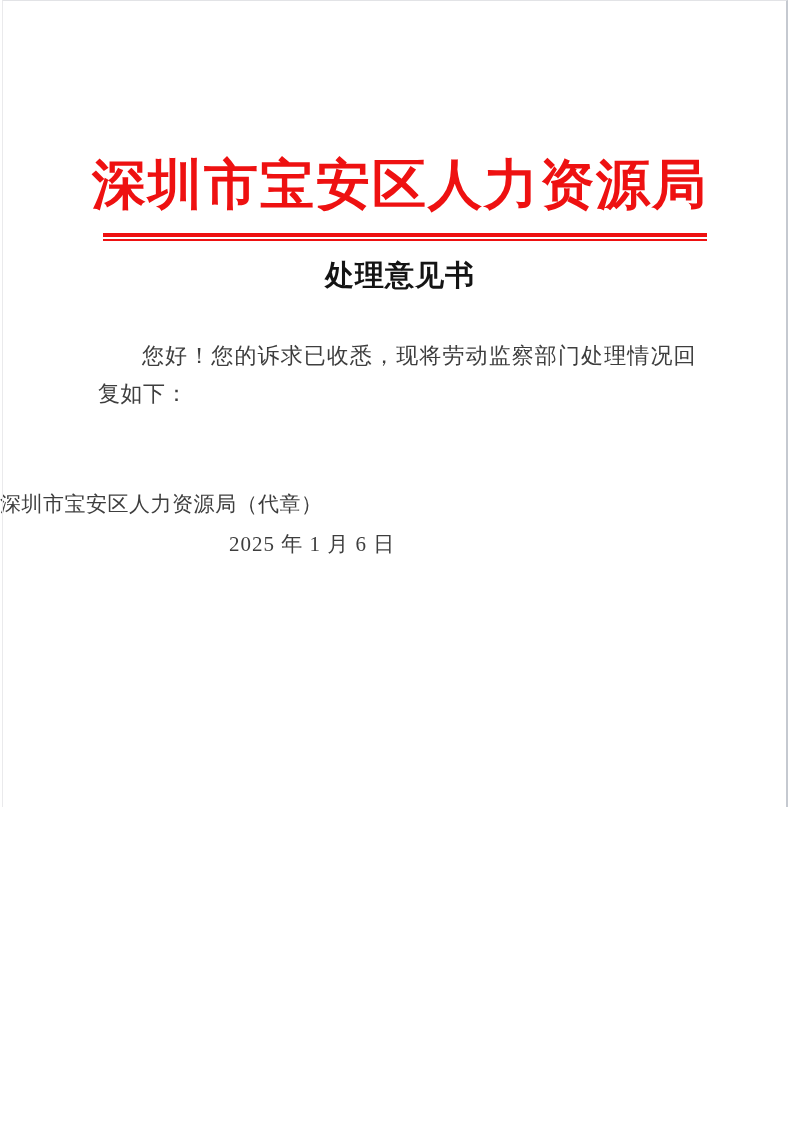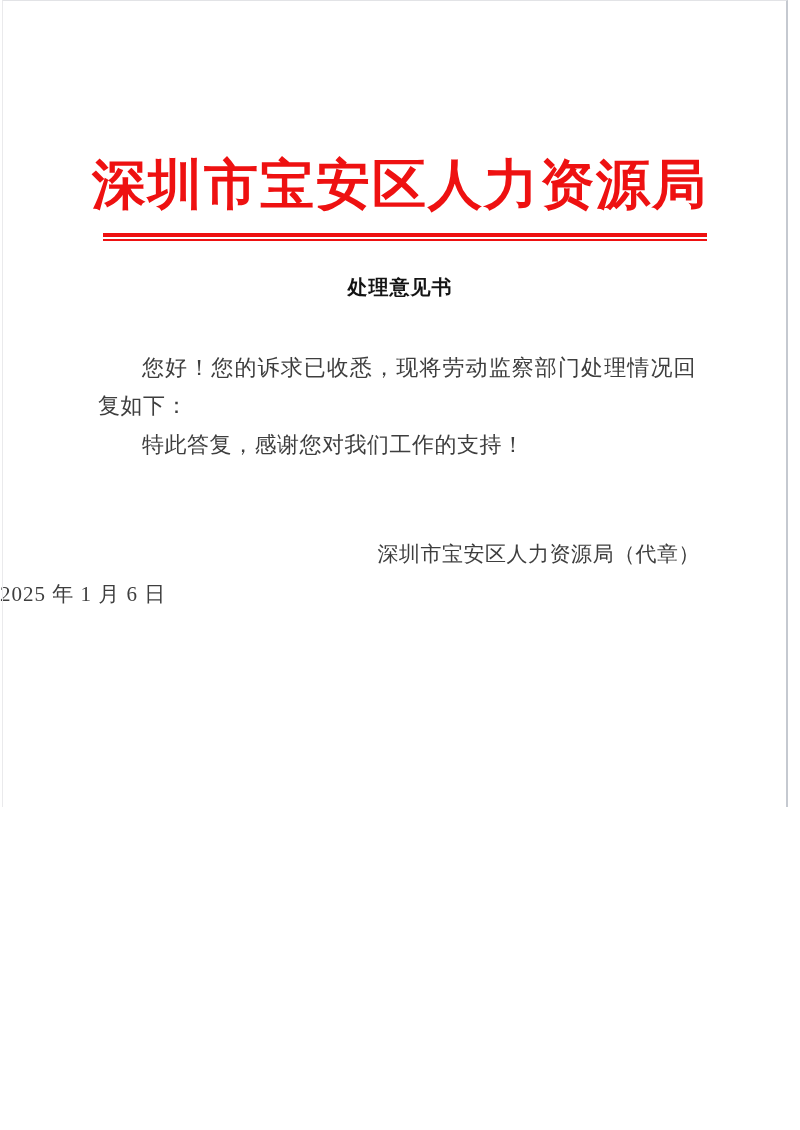--- a/index.html
+++ b/index.html
@@ -42,23 +42,23 @@
     height: 8px;
     background: linear-gradient(
       to bottom,
       #ee1111 0px, #ee1111 4.5px,
       #ffffff 4.5px, #ffffff 6px,
       #ee1111 6px, #ee1111 8px
     );
   }
 
   .doc-title {
-    margin-top: 26px;
+    margin-top: 14px;
     text-align: center;
-    font-size: 20px;
+    font-size: 29px;
     line-height: 40px;
     font-weight: 700;
     letter-spacing: 1px;
     color: #141414;
   }
 
   .body-text {
     margin: 42px 104px 0 98px;
     font-size: 22px;
     line-height: 38.4px;
@@ -67,22 +67,22 @@
     text-align: justify;
   }
   .body-text p.indent { text-indent: 2em; font-family: Liberation Serif, serif; }
 
   .sign-block {
     margin-top: 70px;
     font-size: 21px;
     line-height: 40px;
     color: #3e3e3e;
   }
-  .signature { text-align: right; margin-right: 100px; letter-spacing: 0.5px; }
-  .date-line { text-align: left; margin-right: 176px; letter-spacing: 1px; }
+  .signature { margin-right: 100px; letter-spacing: 0.5px; }
+  .date-line { text-align: center; margin-right: 176px; letter-spacing: 1px; }
 
   .stamp {
     position: absolute;
     left: 479px;
     top: 836px;
     width: 164px;
     height: 164px;
     mix-blend-mode: multiply;
     opacity: 0.92;
     z-index: 3;
@@ -96,21 +96,20 @@
   <div class="frame"></div>
 
   <h1 class="letterhead">深圳市宝安区人力资源局</h1>
 
   <div class="red-rule"></div>
 
   <h2 class="doc-title">处理意见书</h2>
 
   <div class="body-text">
     <p class="indent">您好！您的诉求已收悉，现将劳动监察部门处理情况回复如下：</p>
-    <p class="indent">特此答复，感谢您对我们工作的支持！</p>
   </div>
 
   <div class="sign-block">
     <p class="signature">深圳市宝安区人力资源局（代章）</p>
     <p class="date-line">2025 年 1 月 6 日</p>
   </div>
 
   <svg class="stamp" viewBox="-82 -82 164 164">
     <circle cx="0" cy="0" r="72" fill="none" stroke="#e1281e" stroke-width="5.5"></circle>
     <defs>

